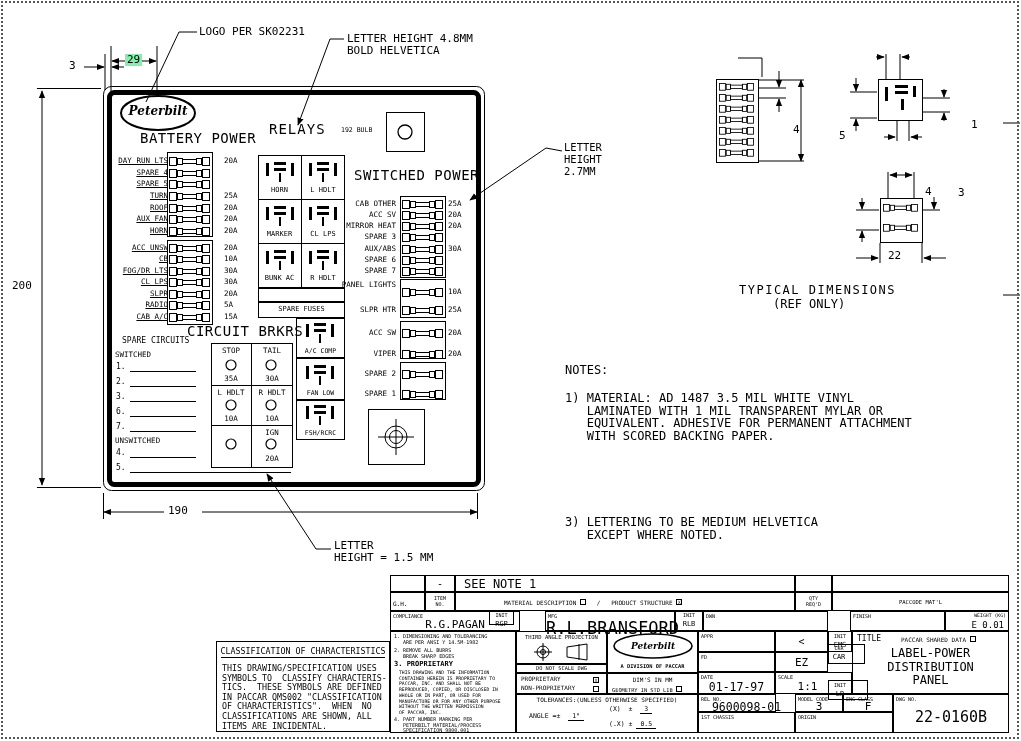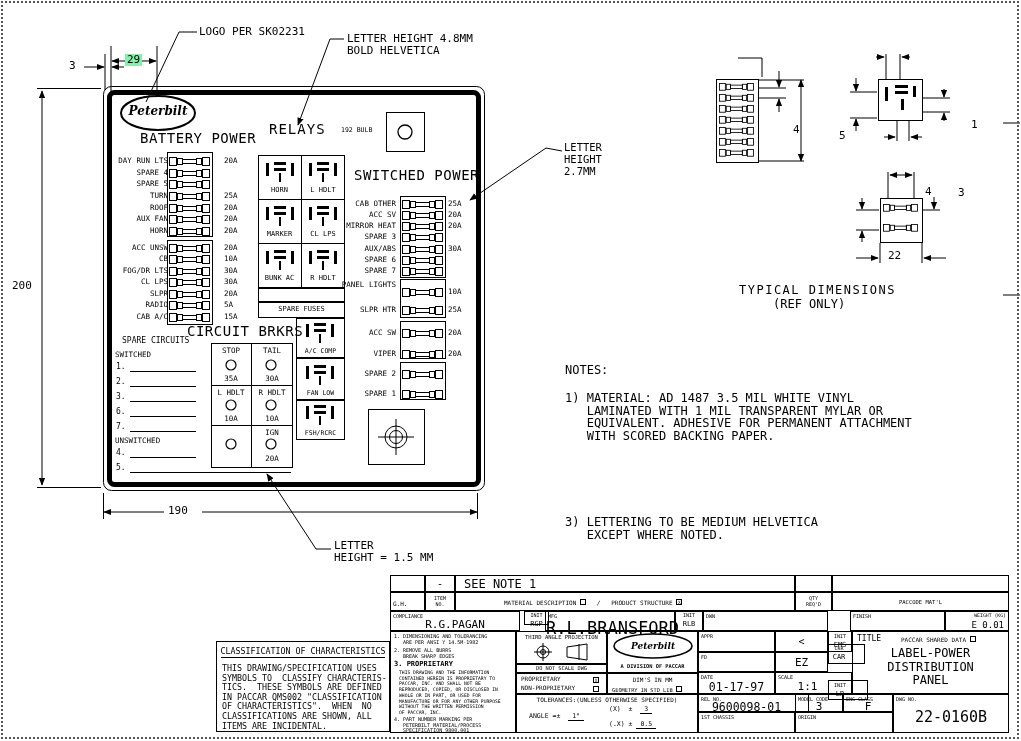--- a/index.html
+++ b/index.html
@@ -9,21 +9,21 @@
   .pborder { position:absolute; left:1px; top:1px; width:1018px; height:738px;
              border:2px dotted #555; pointer-events:none; }
   .t { position:absolute; white-space:pre; line-height:1.12; color:#000; }
   .c { text-align:center; }
   .r { text-align:right; }
   .box { position:absolute; border:1px solid #000; }
   .ln { position:absolute; border-top:1px solid #000; height:0; }
   .vln { position:absolute; border-left:1px solid #000; width:0; }
   svg.ov { position:absolute; left:0; top:0; }
   .fr { position:absolute; left:104px; width:190px; height:11px; }
-  .fr .fl { position:absolute; left:0; top:0; width:64px; text-align:right; font-size:7.5px; }
+  .fr .fl { position:absolute; left:0; top:0; width:64px; text-align:right; font-size:7.5px;text-decoration:underline; }
   .fr .fs { position:absolute; left:65px; top:1px; }
   .fr .fa { position:absolute; left:120px; top:0; font-size:7.5px; }
   .sr { position:absolute; left:330px; width:152px; height:11px; }
   .sr .fl { position:absolute; left:0; top:0; width:66px; text-align:right; font-size:7.5px; }
   .sr .fs { position:absolute; left:72px; top:1px; }
   .sr .fa { position:absolute; left:118px; top:0; font-size:7.5px; }
   .cb { display:inline-block; width:6px; height:6px; border:1px solid #000; font-size:4.5px;
         line-height:5px; text-align:center; vertical-align:0px; overflow:hidden; }
   .uv { border-bottom:1px solid #000; padding:0 4px; }
   .tiny { font-size:5px; line-height:1.1; }
@@ -530,21 +530,21 @@
 REQ'D</div>
     </div>
 <div class="box" style="left:832px;top:592px;width:177px;height:19px">
       <div class="t c" style="left:0;top:6px;width:175px;font-size:5.5px">PACCODE MAT'L</div>
     </div>
 
 <div class="box" style="left:390px;top:611px;width:130px;height:20px">
       <span class="cell-label">COMPLIANCE</span>
       <div class="t c" style="left:0;top:7px;width:128px;font-size:11px">R.G.PAGAN</div>
     </div>
-<div class="box" style="left:524px;top:611px;width:25px;height:14px">
+<div class="box" style="left:489px;top:611px;width:25px;height:14px">
       <div class="t c tiny" style="left:0;top:1px;width:23px">INIT</div>
       <div class="t c" style="left:0;top:9px;width:23px;font-size:7px">RGP</div>
     </div>
 <div class="box" style="left:545px;top:611px;width:130px;height:20px">
       <span class="cell-label">MFG</span>
       <div class="t c" style="left:0;top:7px;width:128px;font-size:17px">R.L.BRANSFORD</div>
     </div>
 <div class="box" style="left:675px;top:611px;width:28px;height:20px">
       <div class="t c tiny" style="left:0;top:1px;width:26px">INIT</div>
       <div class="t c" style="left:0;top:9px;width:26px;font-size:7px">RLB</div>
@@ -651,21 +651,21 @@
 </div>
 
 <div class="box" style="left:852px;top:631px;width:157px;height:63px">
   <div class="t" style="left:4px;top:3px;font-size:8px">TITLE</div>
   <div class="t" style="left:48px;top:4px;font-size:6px"><span>PACCAR SHARED DATA</span> <span class="cb"></span></div>
   <div class="t c" style="left:0;top:15px;width:155px;font-size:12px;line-height:13.5px">LABEL-POWER
 DISTRIBUTION
 PANEL</div>
 </div>
 
-<div class="box" style="left:698px;top:694px;width:111px;height:18px">
+<div class="box" style="left:698px;top:694px;width:78px;height:18px">
       <span class="cell-label">REL NO.</span>
       <div class="t c" style="left:0;top:6px;width:95px;font-size:11.5px">9600098-01</div>
     </div>
 <div class="box" style="left:795px;top:694px;width:48px;height:18px">
       <span class="cell-label">MODEL CODE</span>
       <div class="t c" style="left:0;top:6px;width:46px;font-size:11px">3</div>
     </div>
 <div class="box" style="left:843px;top:694px;width:50px;height:18px">
       <span class="cell-label">ENG CLASS</span>
       <div class="t c" style="left:0;top:6px;width:48px;font-size:11px">F</div>

